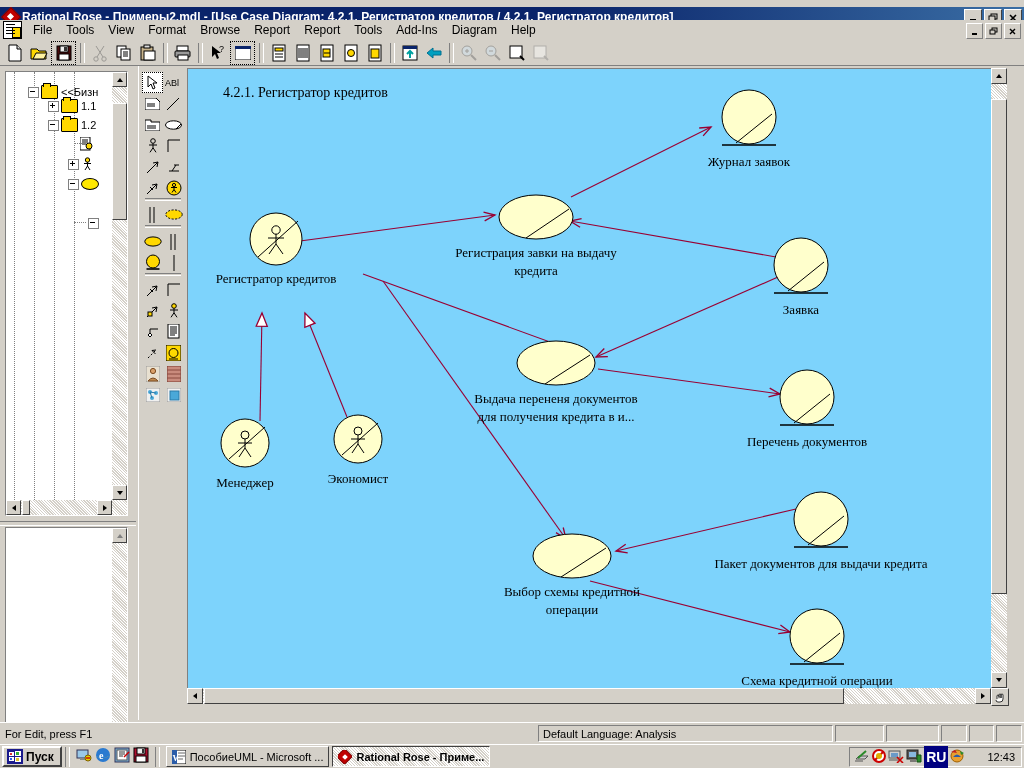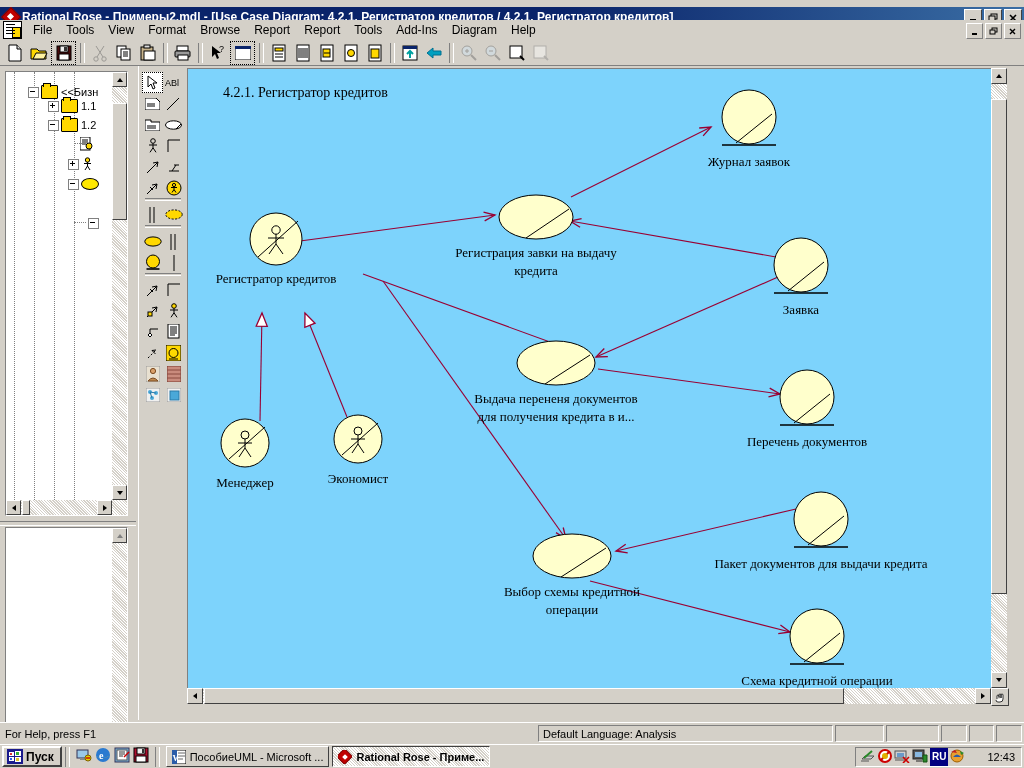--- a/index.html
+++ b/index.html
@@ -205,21 +205,21 @@
     border-right:1px solid #fff;border-bottom:1px solid #fff;
     background-image:repeating-linear-gradient(45deg,#fff 0 1px,#d4d0c8 1px 2px);
     font-weight:bold;
   }
   .tray{
     position:absolute;right:2px;top:2px;height:20px;display:flex;align-items:center;gap:2px;padding:0 4px;
     border-top:1px solid #808080;border-left:1px solid #808080;
     border-right:1px solid #fff;border-bottom:1px solid #fff;box-sizing:border-box;
   }
   .clock{font-size:11px;margin-left:20px;margin-right:2px;}
-  .ru-badge{background:#000080;color:#fff;font-size:10px;font-weight:bold;padding:4px 2px;line-height:1;}
+  .ru-badge{background:#000080;color:#fff;font-size:14px;font-weight:bold;padding:4px 2px;line-height:1;}
 </style>
 </head>
 <body>
 
 <div id="app">
 
   <div class="titlebar">
     <div class="title-icon">
       <div class="d"></div>
         <div class="d2"></div>
@@ -860,21 +860,21 @@
     </div>
 
     <div style="position:absolute;left:806px;top:622px;width:16px;height:16px;background:#d4d0c8;border-top:1px solid #fff;border-left:1px solid #fff;border-right:1px solid #404040;border-bottom:1px solid #404040;display:flex;align-items:center;justify-content:center;">
       <svg width="11" height="11" viewBox="0 0 11 11">
           <path d="M2 7 v-3 q0-1 1-1 t1 1 v2 M4 5 v-2 q0-1 1-1 t1 1 v3 M6 6 v-3 q0-1 1-1 t1 1 v4 q0 3-3 3 h-2 q-2 0-2-2" fill="#fff" stroke="#000" stroke-width=".8"></path>
         </svg>
     </div>
   </div>
 
   <div class="statusbar">
-    <span class="sb-help">For Help, press F1</span>
+    <span class="sb-help">For Edit, press F1</span>
     <span class="sb-pane" style="width:329px;">Default Language: Analysis</span>
     <span class="sb-pane" style="width:54px;"></span>
     <span class="sb-pane" style="width:58px;"></span>
     <span class="sb-pane" style="width:28px;"></span>
     <span class="sb-pane" style="width:28px;"></span>
     <span class="sb-pane" style="width:28px;"></span>
   </div>
 
   <div class="taskbar">
     <div class="start-btn">

